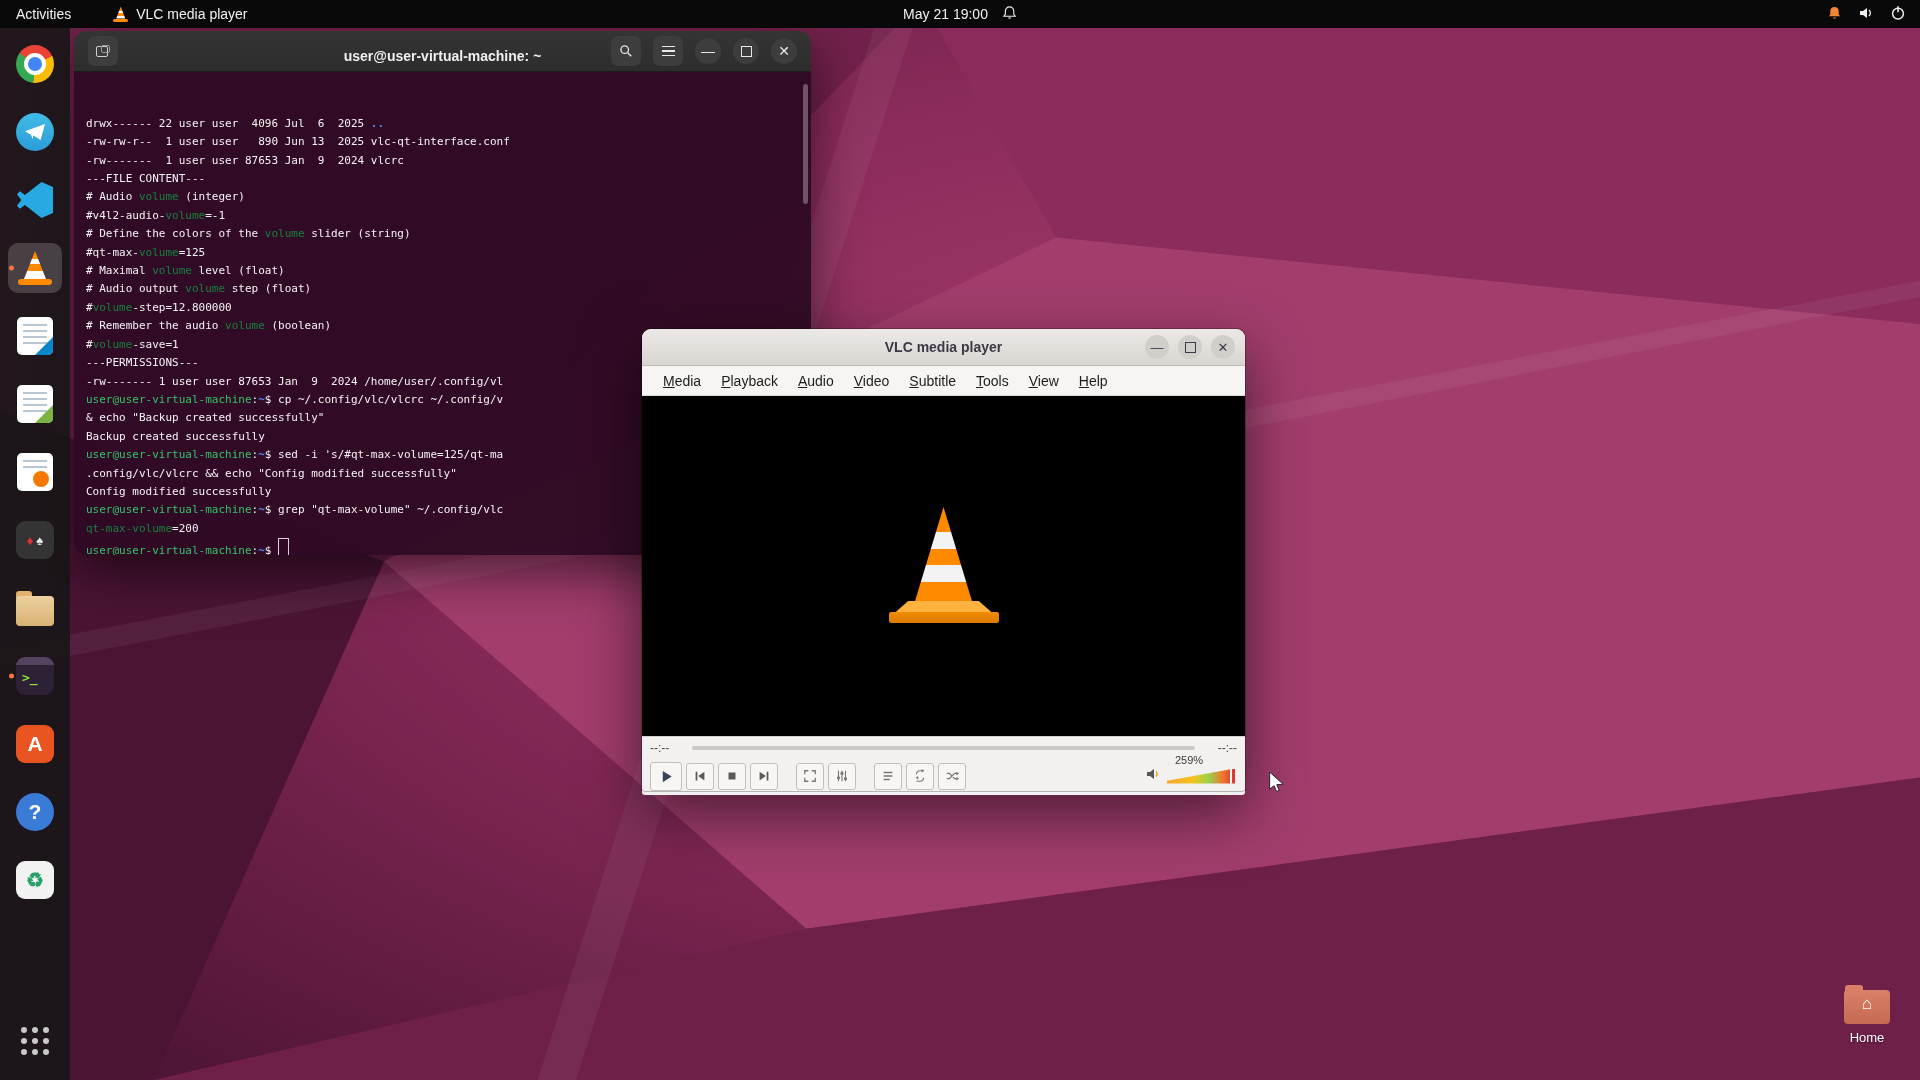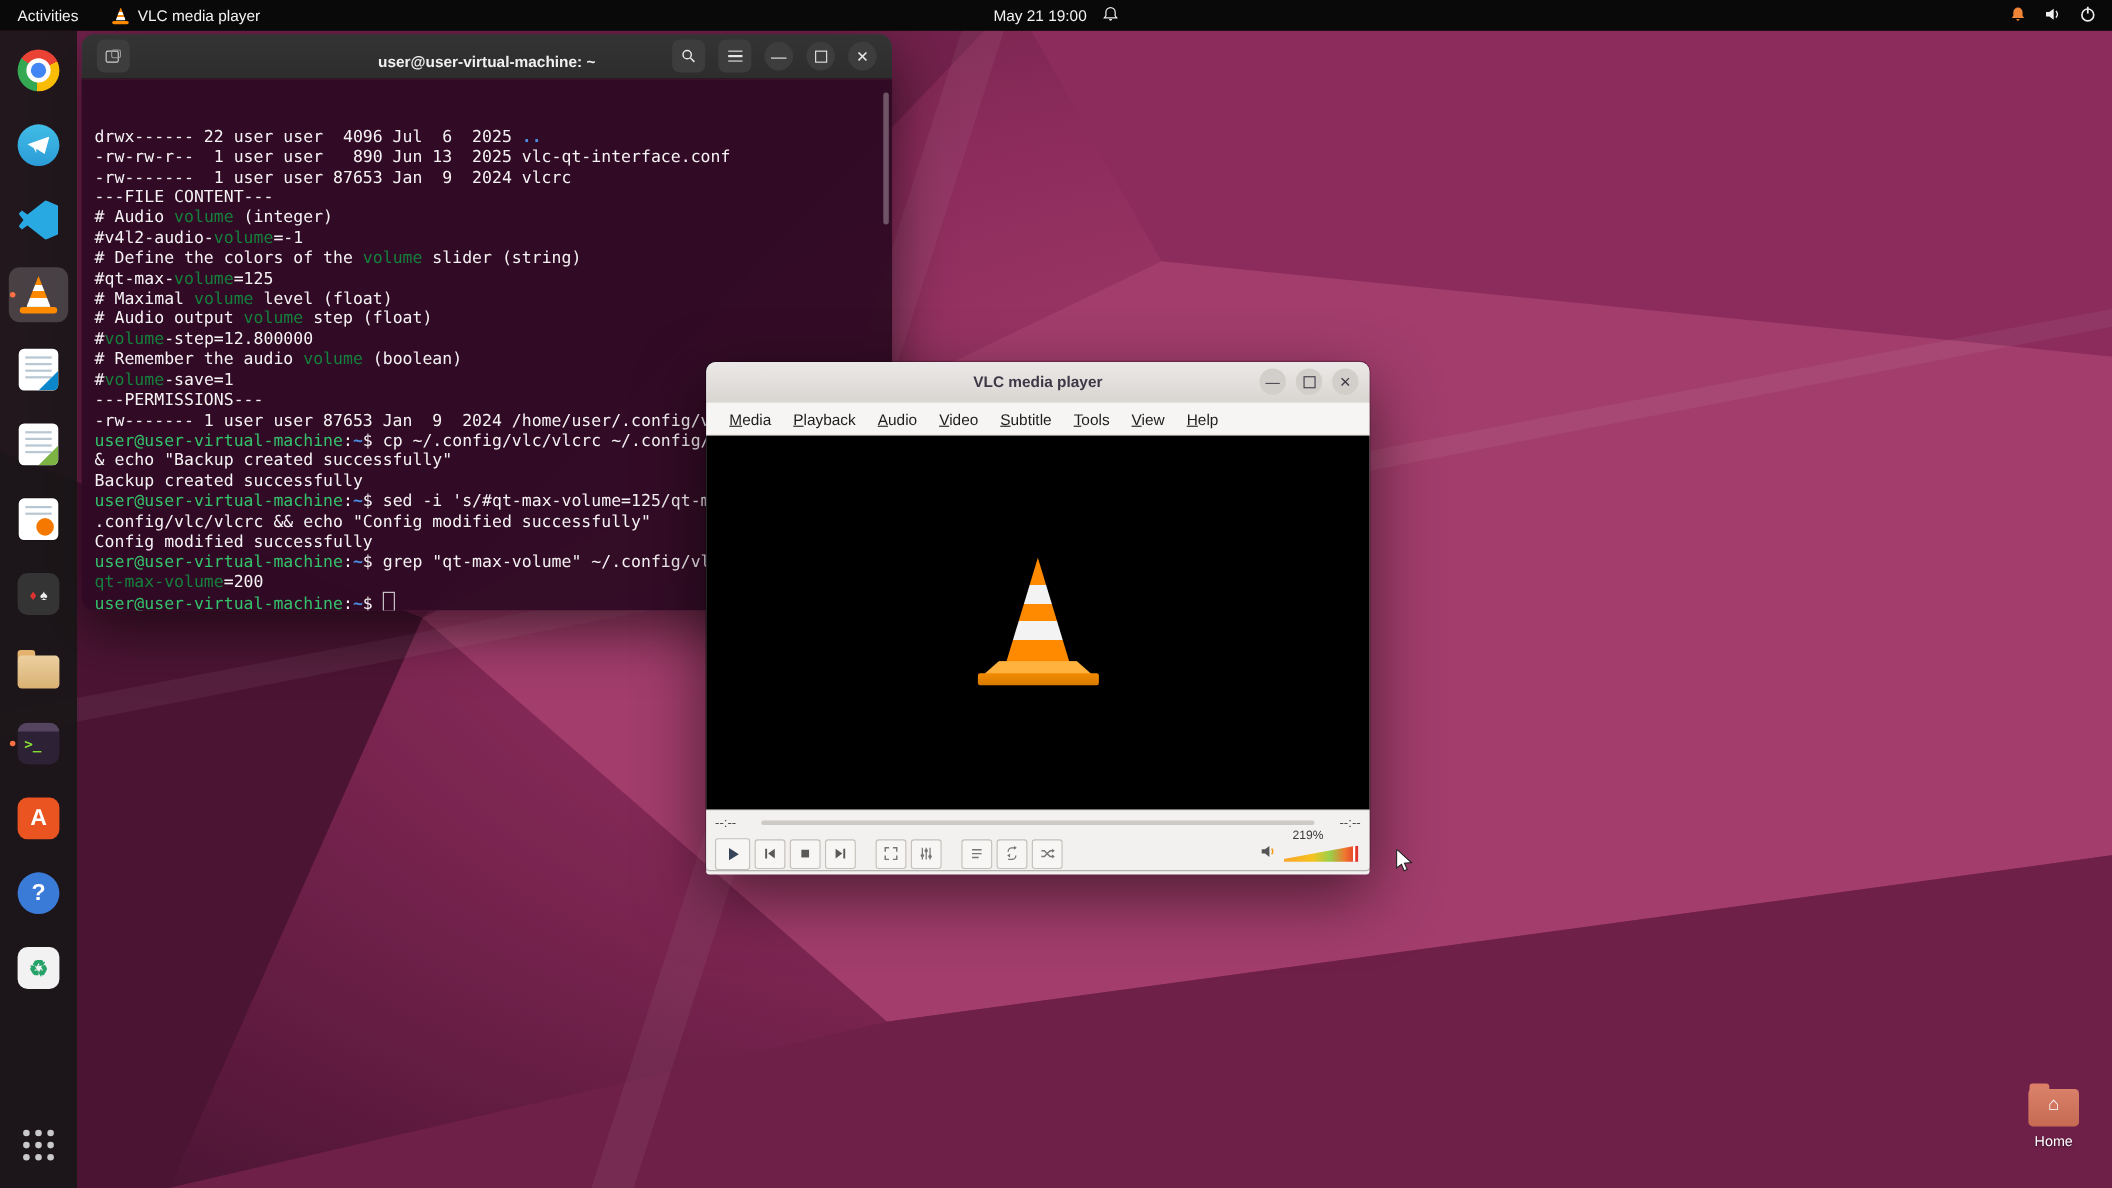--- a/index.html
+++ b/index.html
@@ -13,21 +13,21 @@
   .f2{clip-path:polygon(48% 0%,100% 0%,100% 30%,55% 22%);background:#8b2c5d;}
   .f3{clip-path:polygon(20% 52%,55% 22%,100% 30%,100% 72%,42% 86%);background:#a23d6c;}
   .f4{clip-path:polygon(0% 38%,20% 52%,8% 100%,0% 100%);background:#4b1433;}
   .f5{clip-path:polygon(8% 100%,42% 86%,100% 72%,100% 100%);background:#6f2049;}
   .f6{clip-path:polygon(46% 0%,48% 0%,30% 100%,28% 100%);background:rgba(255,255,255,0.05);}
   .f7{clip-path:polygon(0% 60%,100% 26%,100% 27.5%,0% 62%);background:rgba(255,230,240,0.06);}
 
   
   #topbar{position:absolute;left:0;top:0;width:100%;height:28px;background:#090909;color:#f2f2f2;
     display:flex;align-items:center;font-size:14px;z-index:50;}
-  .tb-left{display:flex;align-items:center;gap:31px;padding-left:16px;}
+  .tb-left{display:flex;align-items:center;gap:42px;padding-left:16px;}
   .tb-app{display:flex;align-items:center;gap:8px;}
   .tb-center{position:absolute;left:50%;transform:translateX(-50%);display:flex;align-items:center;gap:14px;}
   .tb-right{margin-left:auto;display:flex;align-items:center;gap:16px;padding-right:14px;}
   .tb-item{cursor:default;}
 
   
   .cone-mini{width:15px;height:15px;position:relative;display:inline-block;}
   .cone-mini::before{content:"";position:absolute;left:3px;right:3px;top:0;bottom:3px;
     clip-path:polygon(50% 0,100% 100%,0 100%);
     background:linear-gradient(180deg,#ff8a00 0 30%,#fff 30% 52%,#ff8a00 52% 74%,#fff 74% 100%);}
@@ -97,21 +97,21 @@
   .term-left{margin-left:14px;display:flex;z-index:2;}
   .term-right{margin-left:auto;margin-right:14px;display:flex;gap:12px;align-items:center;z-index:2;}
   .glyph{color:#e8e8e8;font-size:14px;line-height:1;}
   .sq{width:9px;height:9px;border:1.5px solid #e8e8e8;display:inline-block;}
   .tabs-ic{position:relative;width:14px;height:12px;}
   .tabs-ic::before{content:"";position:absolute;left:0;bottom:0;width:10px;height:9px;border:1.4px solid #cfcfcf;border-radius:2px;}
   .tabs-ic::after{content:"";position:absolute;right:0;top:0;width:7px;height:6px;border:1.4px solid #9a9a9a;border-radius:2px;}
   .burger{display:flex;flex-direction:column;gap:3px;}
   .burger i{width:13px;height:1.6px;background:#e8e8e8;}
   .term-body{position:relative;height:483px;background:rgba(48,10,36,0.97);border-radius:0 0 12px 12px;
-    padding:6px 12px;box-sizing:border-box;font-family:"DejaVu Sans Mono",monospace;font-size:15px;line-height:18.4px;
+    padding:6px 12px;box-sizing:border-box;font-family:"DejaVu Sans Mono",monospace;font-size:11px;line-height:18.4px;
     color:#f5f2f4;white-space:pre;overflow:hidden;}
   .t-g{color:#34c26b;font-weight:normal;}
   .t-b{color:#4b8fe2;font-weight:bold;}
   .t-r{color:#15803d;}
   .t-cur{display:inline-block;width:9px;height:16px;border:1.5px solid #d8d4d6;vertical-align:-2px;}
   .term-scroll{position:absolute;right:3px;top:12px;width:5px;height:120px;border-radius:3px;background:rgba(255,255,255,0.30);}
 
   
   #vlc-window{position:absolute;left:642px;top:329px;width:603px;height:462px;z-index:20;border-radius:9px 9px 3px 3px;
     box-shadow:0 22px 60px rgba(0,0,0,0.55);background:#f2f1ef;outline:1px solid rgba(0,0,0,0.25);}
@@ -426,21 +426,21 @@
               <path d="M10 0l3 2-3 2zM6 8l-3 2 3 2z" fill="#777"></path>
             </svg>
         </span>
         <span class="cbtn">
           <svg width="14" height="14" viewBox="0 0 16 16">
               <path d="M2 5h3l6 6h3M2 11h3l6-6h3" stroke="#777" fill="none" stroke-width="1.4"></path>
               <path d="M13 3l3 2-3 2zM13 9l3 2-3 2z" fill="#777"></path>
             </svg>
         </span>
         <span class="vol-cluster">
-          <span class="vol-label">219%</span>
+          <span class="vol-label">259%</span>
           <span>
             <svg width="16" height="16" viewBox="0 0 16 16">
                 <path d="M2 6v4h3l4 3V3L5 6H2z" fill="#555"></path>
                 <path d="M11 5.5a3.5 3.5 0 0 1 0 5" stroke="#f39c12" fill="none" stroke-width="1.4"></path>
               </svg>
           </span>
           <span class="vol-slider">
             <span class="vol-handle"></span>
           </span>
         </span>

